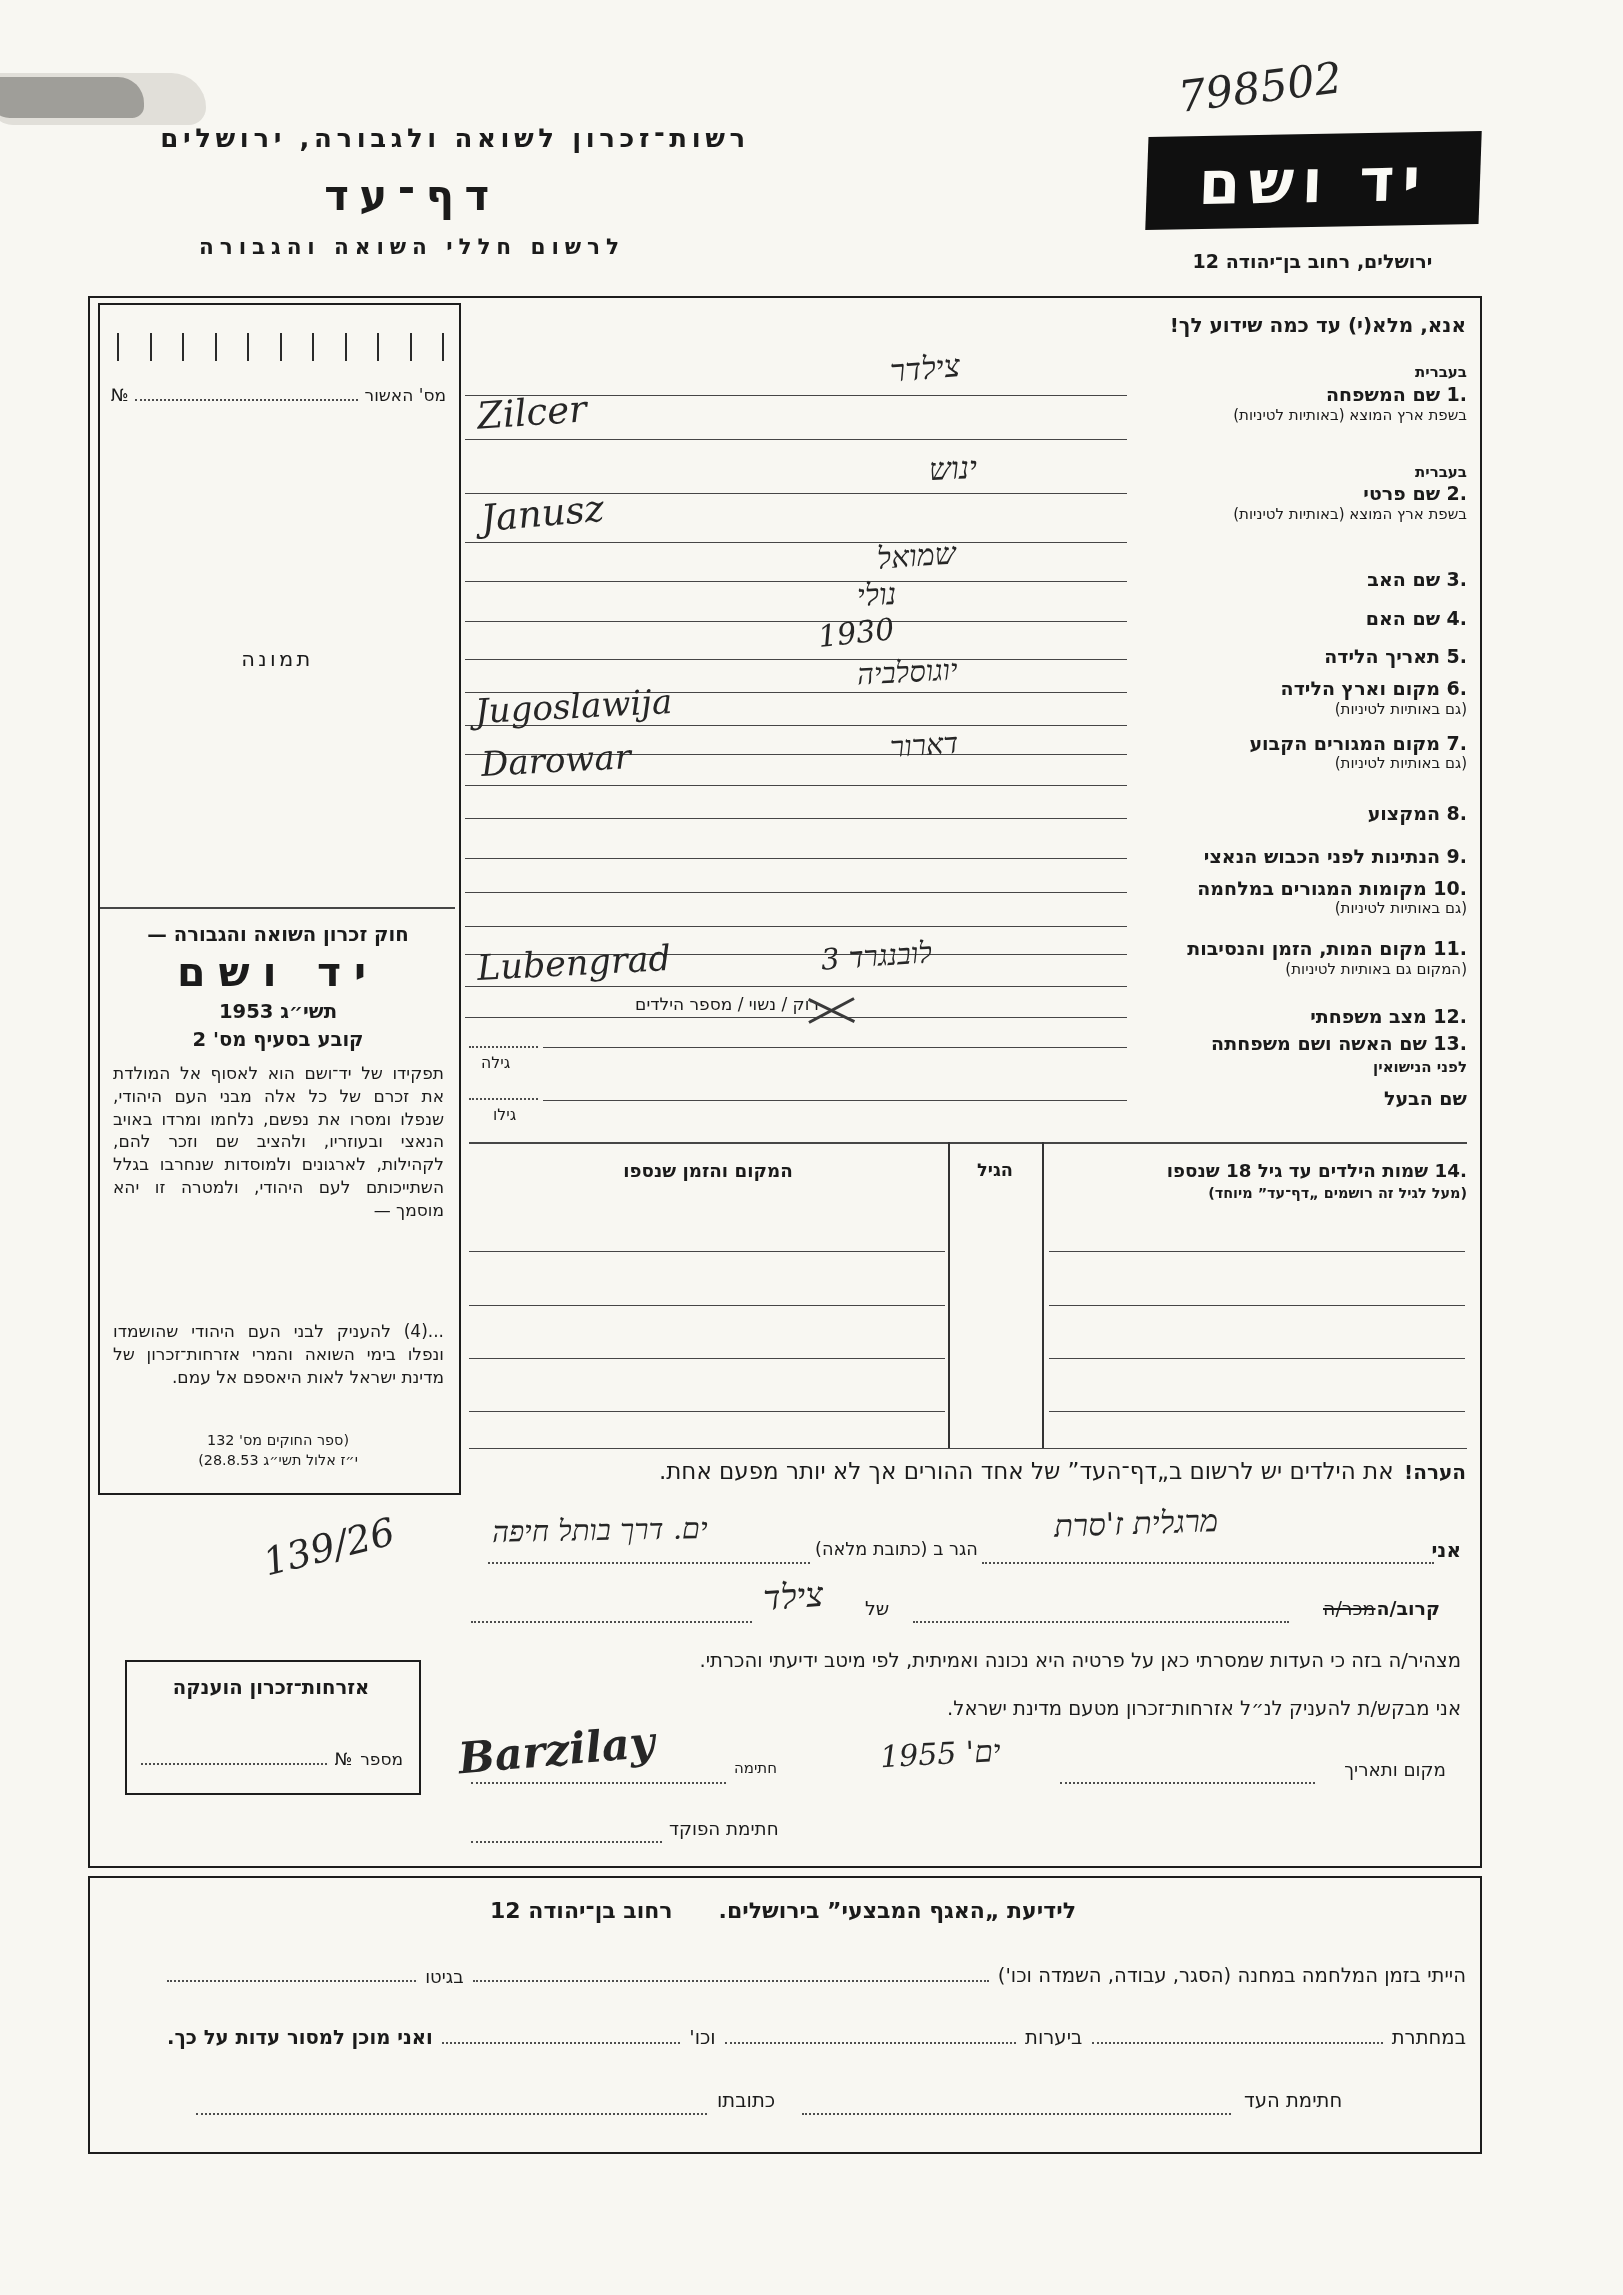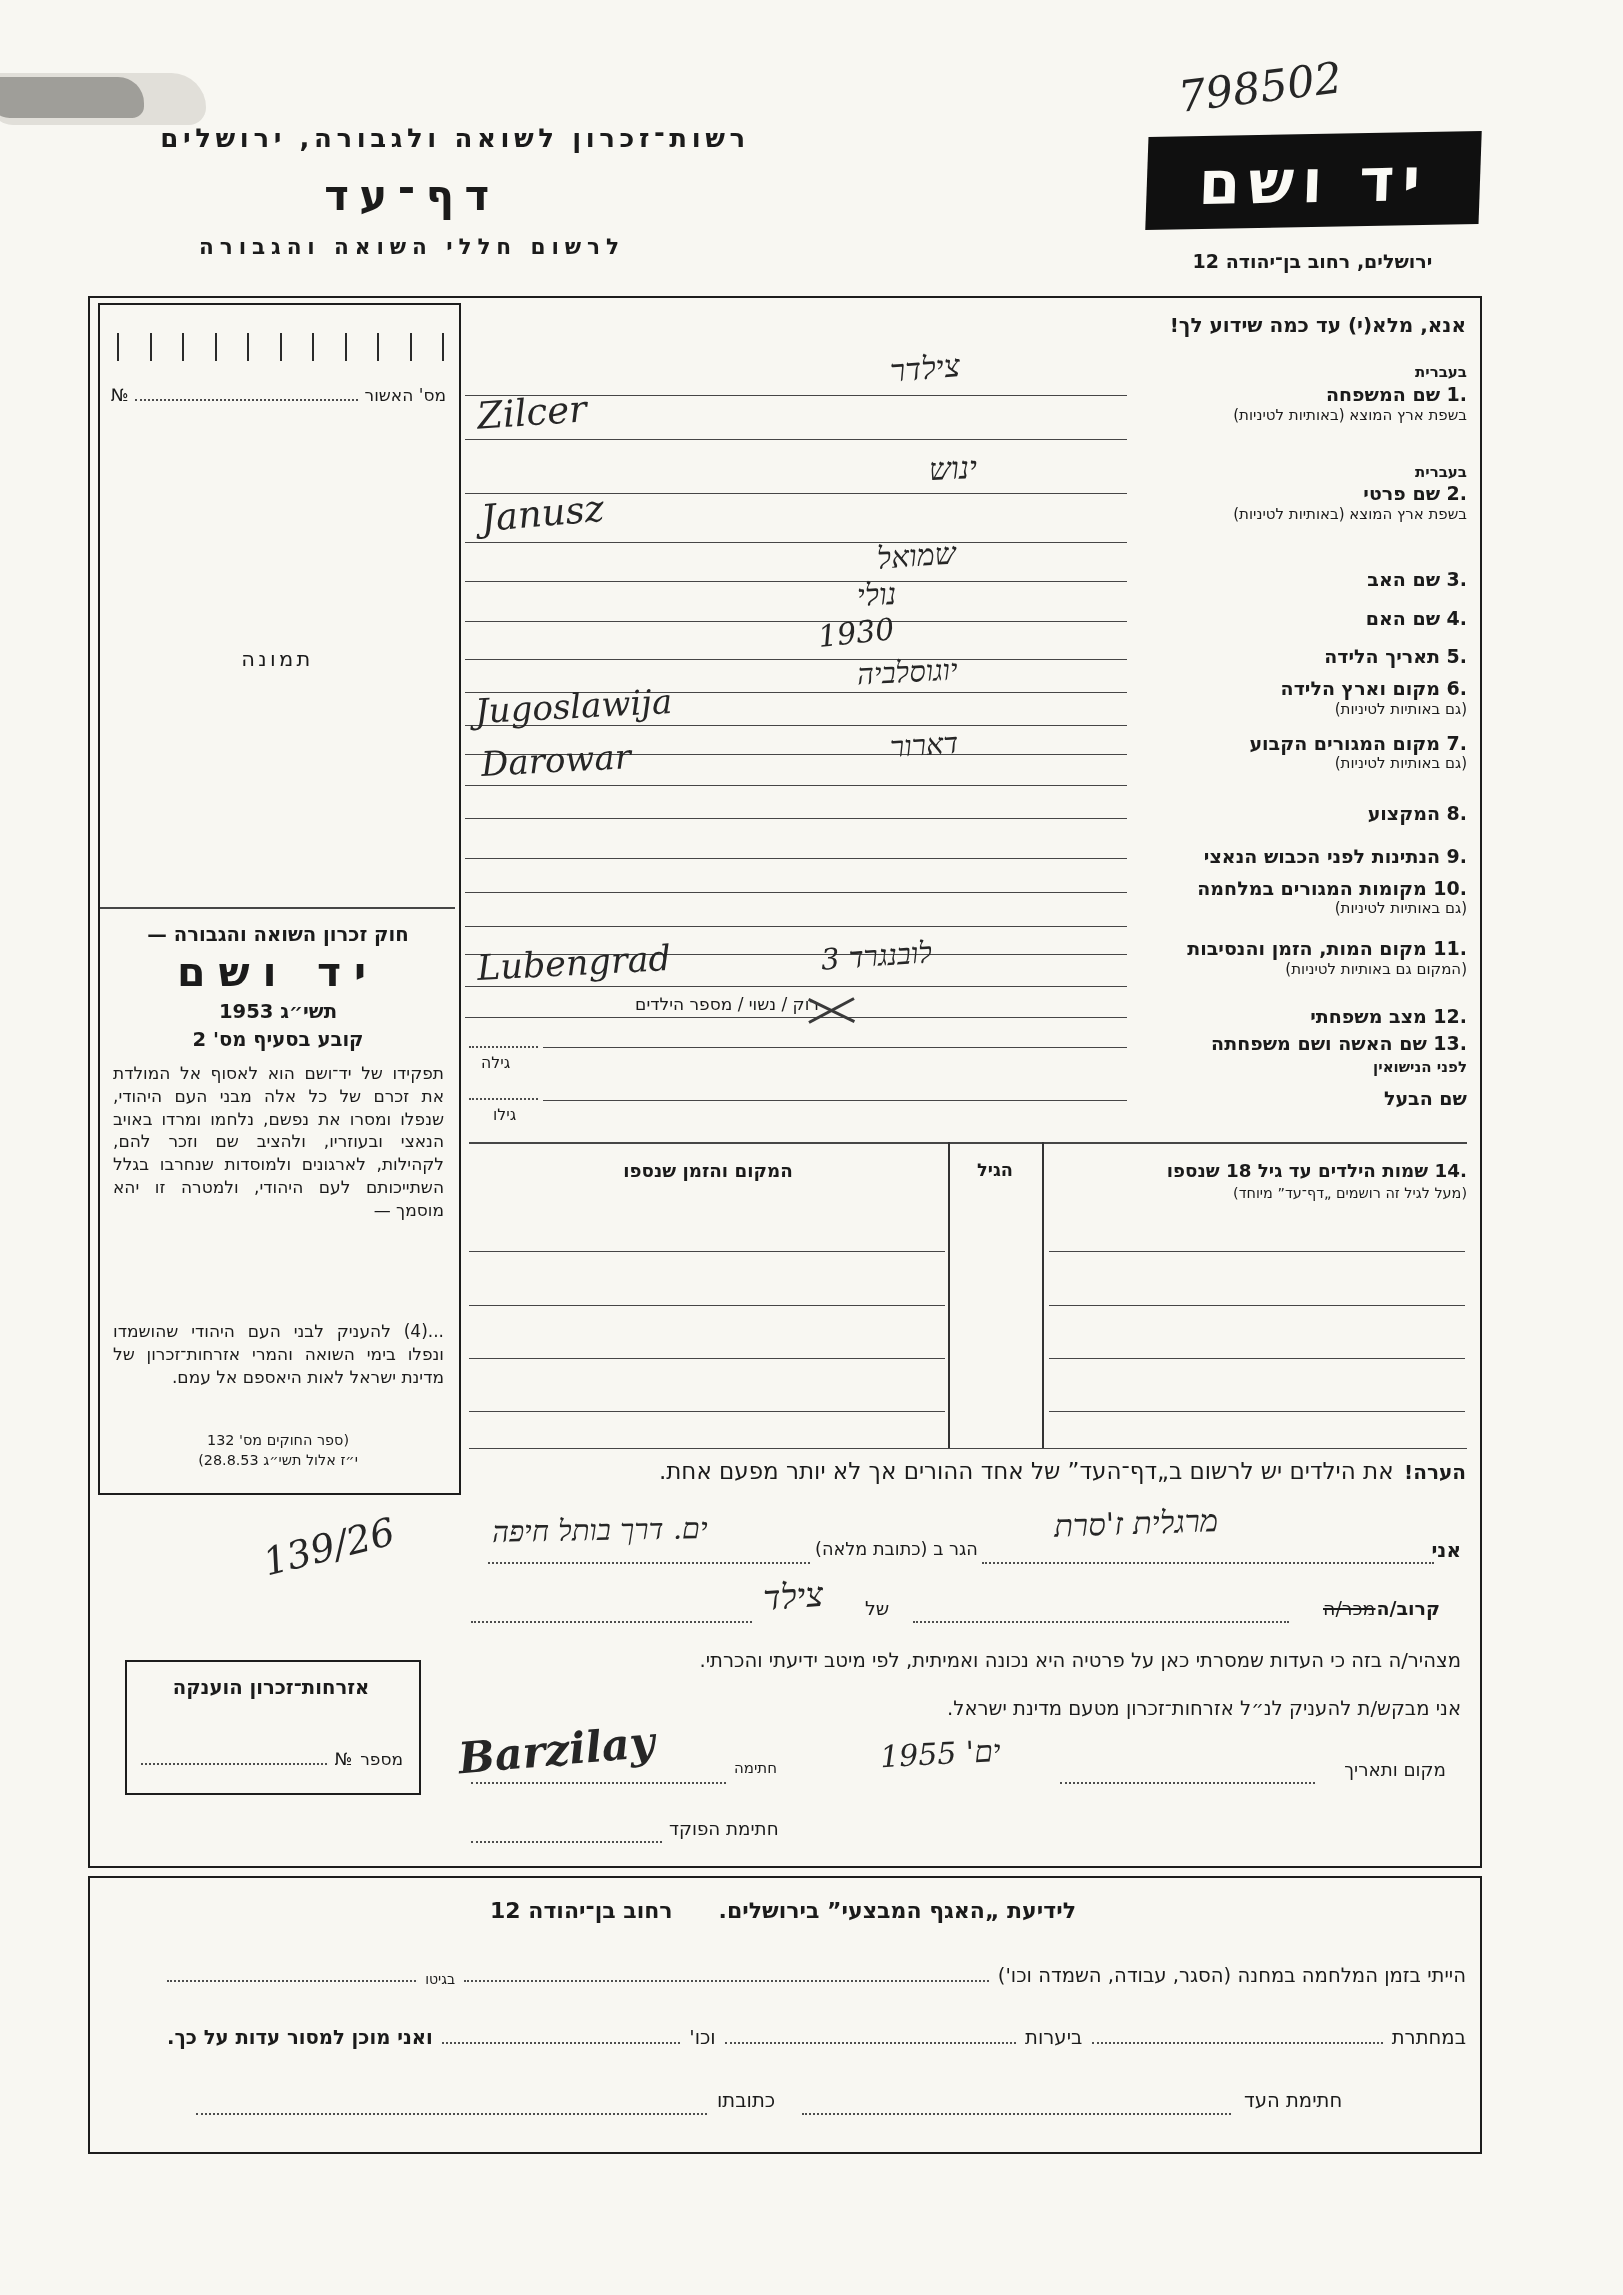--- a/index.html
+++ b/index.html
@@ -196,21 +196,21 @@
 
   <div class="line" style="left:469px;top:1142px;width:998px;border-bottom-width:2px;"></div>
   <div class="vline" style="left:948px;top:1142px;height:306px;"></div>
   <div class="vline" style="left:1042px;top:1142px;height:306px;"></div>
   <div class="line" style="left:469px;top:1448px;width:998px;"></div>
 
   <div class="rlab flabel" style="top:1160px;font-size:18.3px;">
     <span class="n">14.</span>
     <span>שמות הילדים עד גיל 18 שנספו</span>
   </div>
-  <div class="rlab sub" style="top:1185px;font-size:14.4px;">(מעל לגיל זה רושמים „דף־עד” מיוחד)</div>
+  <div class="rlab sub" style="top:1185px;font-size:14.4px;font-weight:bold;">(מעל לגיל זה רושמים „דף־עד” מיוחד)</div>
 
   <div class="abs b center" style="left:948px;top:1160px;width:94px;font-size:17.7px;">הגיל</div>
   <div class="abs b center" style="left:469px;top:1160px;width:478px;font-size:18.3px;">המקום והזמן שנספו</div>
 
   <div class="line" style="left:1049px;top:1251px;width:416px;"></div>
   <div class="line" style="left:1049px;top:1305px;width:416px;"></div>
   <div class="line" style="left:1049px;top:1358px;width:416px;"></div>
   <div class="line" style="left:1049px;top:1411px;width:416px;"></div>
   <div class="line" style="left:469px;top:1251px;width:476px;"></div>
   <div class="line" style="left:469px;top:1305px;width:476px;"></div>
@@ -274,21 +274,21 @@
   <div class="box" style="left:88px;top:1876px;width:1390px;height:274px;"></div>
 
   <div class="abs" style="left:88px;top:1898px;width:1390px;display:flex;direction:rtl;justify-content:center;gap:46px;">
     <span class="b" style="font-size:22px;">לידיעת „האגף המבצעי” בירושלים.</span>
     <span class="b" style="font-size:22px;">רחוב בן־יהודה 12</span>
   </div>
 
   <div class="row" style="left:167px;top:1964px;width:1299px;">
     <span style="font-size:19.6px;">הייתי בזמן המלחמה במחנה (הסגר, עבודה, השמדה וכו')</span>
     <span class="dots grow"></span>
-    <span style="font-size:14px;">בגיטו</span>
+    <span style="font-size:18px;">בגיטו</span>
     <span class="dots" style="width:249px;"></span>
   </div>
 
   <div class="row" style="left:167px;top:2026px;width:1299px;">
     <span style="font-size:19.6px;">במחתרת</span>
     <span class="dots" style="flex:1.1;"></span>
     <span style="font-size:19.6px;">ביערות</span>
     <span class="dots" style="flex:1.1;"></span>
     <span style="font-size:19.6px;">וכו'</span>
     <span class="dots" style="flex:0.9;"></span>

